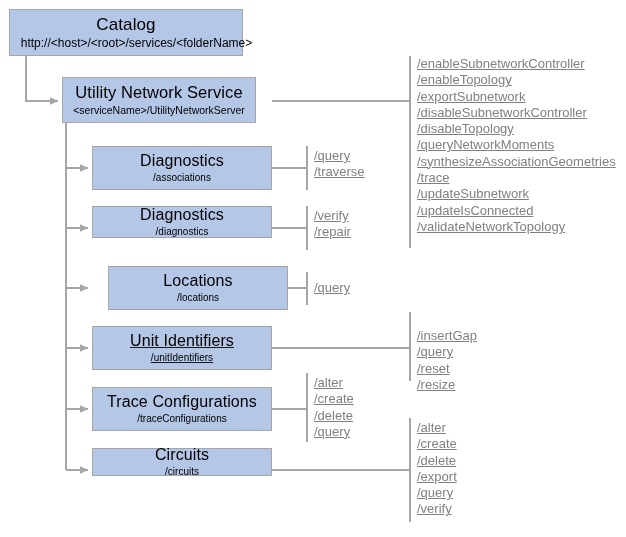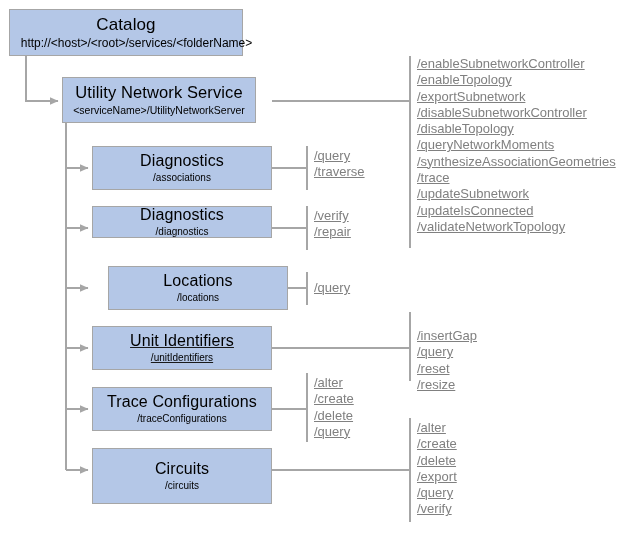--- a/index.html
+++ b/index.html
@@ -142,21 +142,21 @@
   <div class="node" style="left:92px; top:326px; width:180px; height:44px;text-decoration:underline;">
     <span class="title">Unit Identifiers</span>
     <span class="sub">/unitIdentifiers</span>
   </div>
 
   <div class="node" style="left:92px; top:387px; width:180px; height:44px;">
     <span class="title">Trace Configurations</span>
     <span class="sub">/traceConfigurations</span>
   </div>
 
-  <div class="node" style="left:92px; top:448px; width:180px; height:56px;">
+  <div class="node" style="left:92px; top:448px; width:180px; height:28px;">
     <span class="title">Circuits</span>
     <span class="sub">/circuits</span>
   </div>
 
   <div class="oplist" style="left:417px; top:56px;">
       <span class="op">/enableSubnetworkController</span>
       <span class="op">/enableTopology</span>
       <span class="op">/exportSubnetwork</span>
       <span class="op">/disableSubnetworkController</span>
       <span class="op">/disableTopology</span>

